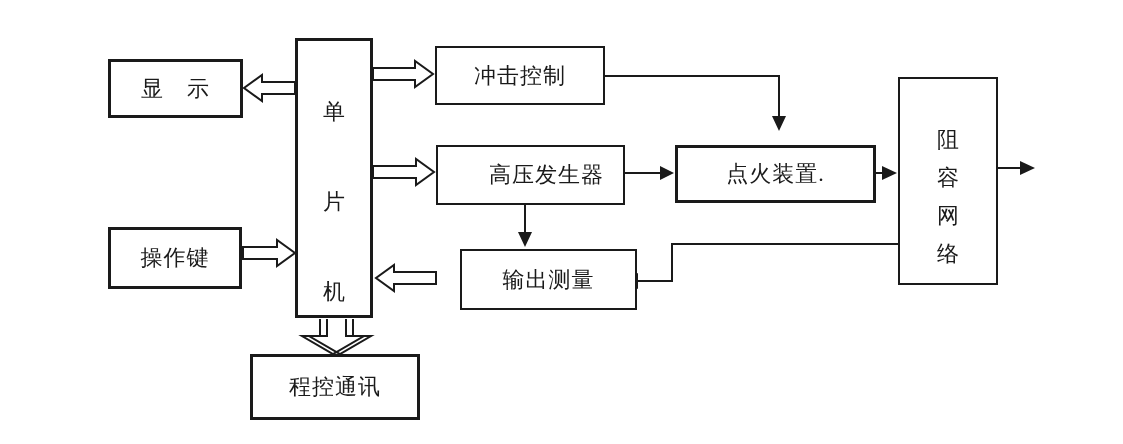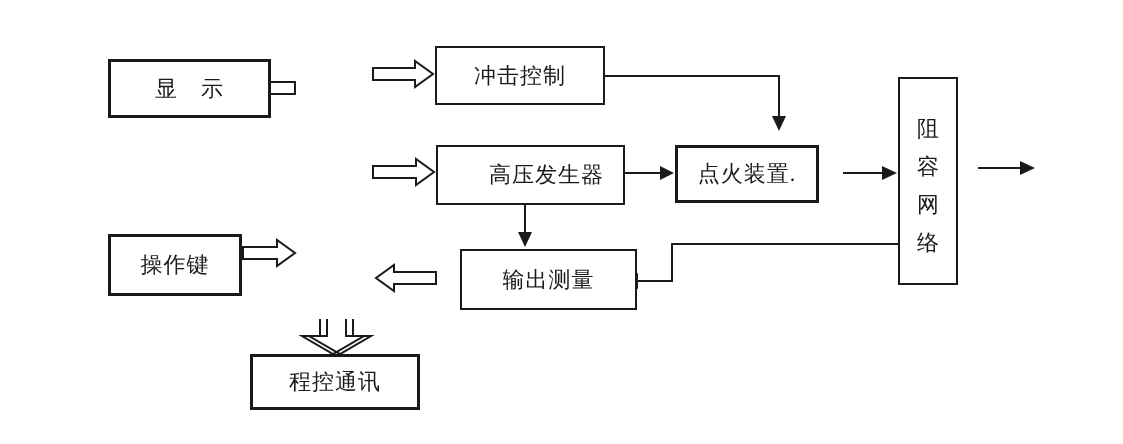--- a/index.html
+++ b/index.html
@@ -37,30 +37,30 @@
   .node.bold { border-width: 3px; }
   .vtext {
     width: 1.1em;
     word-break: break-all;
     text-align: center;
     letter-spacing: 0;
     white-space: normal;
   }
   #node-mcu { left:295px; top:38px;  width:78px;  height:280px; align-items:flex-start; }
   #node-mcu .vtext { line-height: 90px; margin-top: 26px; }
-  #node-rc  { left:898px; top:77px;  width:60px;  height:208px; align-items:flex-start; }
+  #node-rc  { left:898px; top:77px;  width:100px;  height:208px; align-items:center; }
   #node-rc .vtext { line-height: 38px; margin-top: 31px; }
 
-  #node-display  { left:108px; top:59px;  width:163px; height:59px; }
-  #node-keys     { left:108px; top:234px; width:134px; height:62px; }
+  #node-display  { left:108px; top:59px;  width:135px; height:59px; }
+  #node-keys     { left:108px; top:227px; width:134px; height:62px; }
   #node-impact   { left:435px; top:46px;  width:170px; height:59px; }
   #node-hv       { left:436px; top:145px; width:189px; height:60px;padding-left:32px; }
-  #node-ignition { left:675px; top:145px; width:144px; height:58px; }
+  #node-ignition { left:675px; top:145px; width:201px; height:58px; }
   #node-output   { left:460px; top:249px; width:177px; height:61px; }
-  #node-comm     { left:250px; top:354px; width:170px; height:56px; }
+  #node-comm     { left:250px; top:354px; width:170px; height:66px; }
 
   .hollow { fill:#ffffff; stroke:#1a1a1a; stroke-width:2; }
   .hollow-open { fill:none; stroke:#1a1a1a; stroke-width:2; }
   .wire { fill:none; stroke:#1a1a1a; stroke-width:2; }
   .head { fill:#1a1a1a; stroke:none; }
 </style>
 </head>
 <body>
 
 <div class="canvas">
@@ -103,20 +103,23 @@
   </svg>
 
   <div class="node bold" id="node-display">
     <span>显　示</span>
   </div>
 
   <div class="node bold" id="node-keys">
     <span>操作键</span>
   </div>
 
+  <div class="node bold" id="node-mcu">
+    <span class="vtext">单片机</span>
+  </div>
 
   <div class="node" id="node-impact">
     <span>冲击控制</span>
   </div>
 
   <div class="node" id="node-hv">
     <span>高压发生器</span>
   </div>
 
   <div class="node bold" id="node-ignition">

